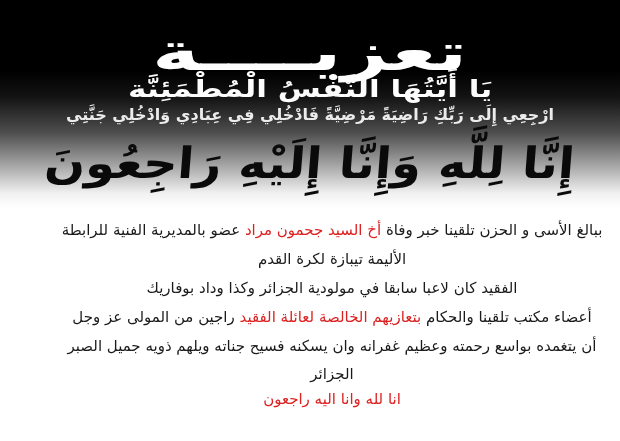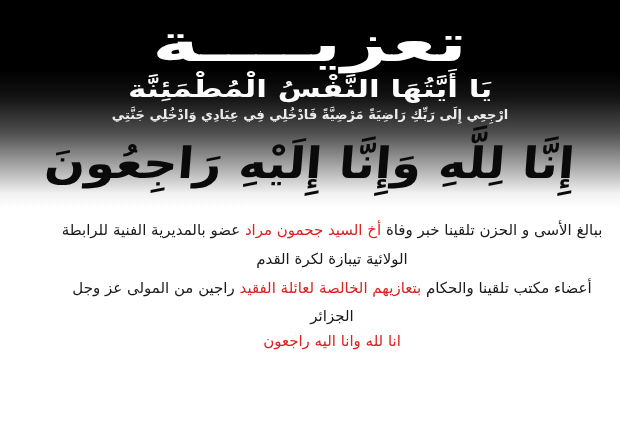--- a/index.html
+++ b/index.html
@@ -14,21 +14,21 @@
     direction: rtl;
   }
   
   .header {
     height: 208px;
     text-align: center;
     background: linear-gradient(180deg,
       #000000 0%, #000000 34%, #141414 47%,
       #4f4f4f 64%, #a8a8a8 80%, #f1f1f1 93%, #ffffff 100%);
   }
-  .title-row { height: 74px; padding-top: 9px; line-height: 68px; }
+  .title-row { height: 74px; padding-top: 18px; line-height: 68px; }
   .title-inner {
     display: inline-block;
     transform: scaleX(1.55);
     transform-origin: 50% 50%;
     font-size: 52px;
     font-weight: bold;
     color: #ffffff;
     white-space: nowrap;
   }
   .verse-main-row { height: 33px; line-height: 30px; }
@@ -37,21 +37,21 @@
     transform: scaleX(1.3);
     transform-origin: 50% 50%;
     font-size: 24px;
     font-weight: bold;
     color: #fcfcfc;
     white-space: nowrap;
   }
   .verse-sub-row {
     height: 19px;
     line-height: 16px;
-    font-size: 13px;
+    font-size: 16px;
     font-weight: bold;
     color: #ececec;
     white-space: nowrap;
   }
   .calligraphy-row { height: 80px; line-height: 74px; }
   .calligraphy-inner {
     display: inline-block;
     transform: scaleX(1.12) skewX(-4deg);
     transform-origin: 50% 50%;
     font-size: 43px;
@@ -82,19 +82,21 @@
 
   <div class="header">
     <div class="title-row"><span class="title-inner">تعزيــــة</span></div>
     <div class="verse-main-row"><span class="verse-main-inner">يَا أَيَّتُهَا النَّفْسُ الْمُطْمَئِنَّة</span></div>
     <div class="verse-sub-row">ارْجِعِي إِلَى رَبِّكِ رَاضِيَةً مَرْضِيَّةً فَادْخُلِي فِي عِبَادِي وَادْخُلِي جَنَّتِي</div>
     <div class="calligraphy-row"><span class="calligraphy-inner">إِنَّا لِلَّهِ وَإِنَّا إِلَيْهِ رَاجِعُونَ</span></div>
   </div>
 
   <div class="body-text">
     <div class="line"><span class="seg">ببالغ الأسى و الحزن تلقينا خبر وفاة </span><span class="seg seg-red">أخ السيد جحمون مراد</span><span class="seg"> عضو بالمديرية الفنية للرابطة</span></div>
-    <div class="line"><span class="seg">الولائية تيبازة لكرة القدم</span></div>
+    <div class="line"><span class="seg">الأليمة تيبازة لكرة القدم</span></div>
+    <div class="line"><span class="seg">الفقيد كان لاعبا سابقا في مولودية الجزائر وكذا وداد بوفاريك</span></div>
     <div class="line"><span class="seg">أعضاء مكتب تلقينا والحكام </span><span class="seg seg-red">بتعازيهم الخالصة لعائلة الفقيد</span><span class="seg"> راجين من المولى عز وجل</span></div>
+    <div class="line"><span class="seg">أن يتغمده بواسع رحمته وعظيم غفرانه وان يسكنه فسيح جناته ويلهم ذويه جميل الصبر</span></div>
     <div class="line tight"><span class="seg">الجزائر</span></div>
     <div class="line last"><span class="seg seg-red">انا لله وانا اليه راجعون</span></div>
   </div>
 
 </div>
 
 </body></html>

